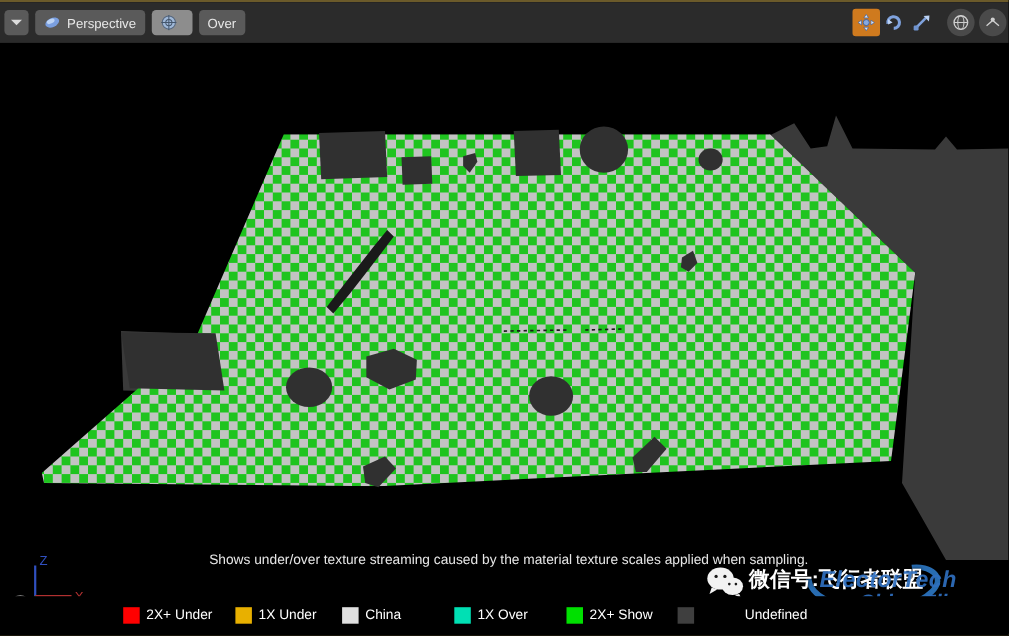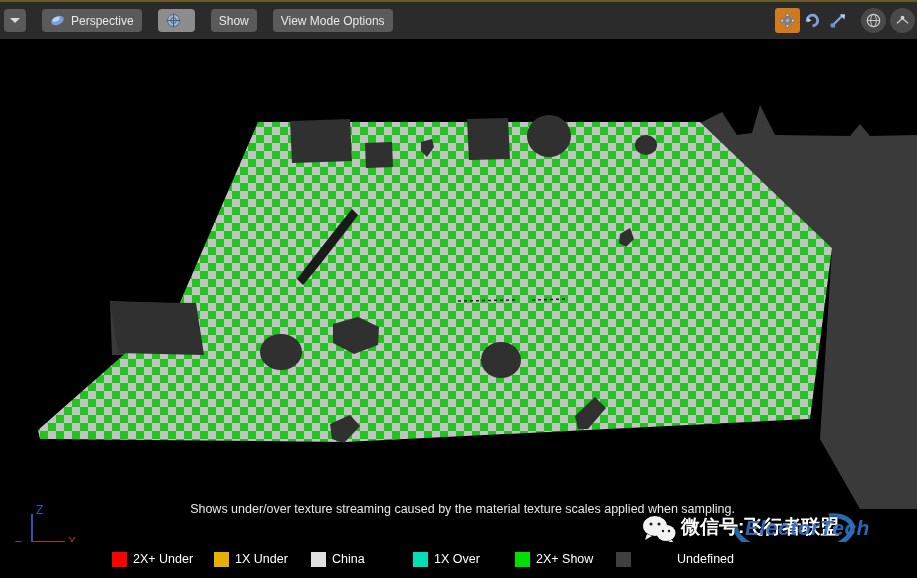--- a/index.html
+++ b/index.html
@@ -18,21 +18,20 @@
   }
 
   
   #toolbar {
     position: absolute; left: 0; top: 0;
     width: 917px; height: 37px;
     background: #2b2b2b;
     display: flex; align-items: center;
     padding-left: 4px;
     z-index: 40;
-    gap: 10px;
   }
   .tb-btn {
     height: 23px;
     background: #5a5a5a;
     border-radius: 4px;
     display: flex; align-items: center;
     color: #e8e8e8;
     font-size: 12px;
     padding: 0 8px;
     margin-right: 6px;
@@ -170,26 +169,23 @@
     <div class="tb-btn active">
       <svg class="tb-icon" viewBox="0 0 16 16">
         <circle cx="8" cy="8" r="6.4" fill="#9fb8d8" stroke="#55677f" stroke-width="1"></circle>
         <circle cx="8" cy="8" r="3" fill="none" stroke="#44566c" stroke-width="1"></circle>
         <line x1="8" y1="0.6" x2="8" y2="15.4" stroke="#44566c" stroke-width="1"></line>
         <line x1="0.6" y1="8" x2="15.4" y2="8" stroke="#44566c" stroke-width="1"></line>
       </svg>
     </div>
 
     <div class="tb-btn">
-      <span>Show</span>
-    </div>
-
-    <div class="tb-btn">
-      <span>View Mode Options</span>
-    </div>
+      <span>Over</span>
+    </div>
+
 
     <div class="tb-spacer"></div>
 
     <div class="gizmo-group">
       <div class="gz-btn sel">
         <svg width="17" height="17" viewBox="0 0 16 16">
           <path d="M8 1 L10 4 H6 Z M8 15 L6 12 H10 Z M1 8 L4 6 V10 Z M15 8 L12 10 V6 Z" fill="#d8e4f5" stroke="#3d5f9e" stroke-width=".6"></path>
           <circle cx="8" cy="8" r="2.6" fill="#86a9e0" stroke="#3d5f9e" stroke-width=".8"></circle>
         </svg>
       </div>

